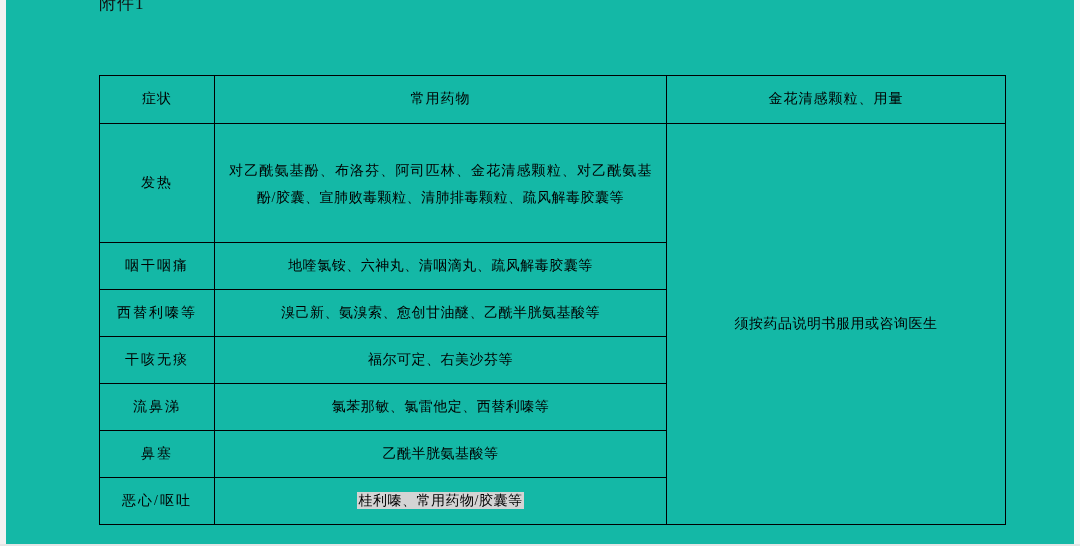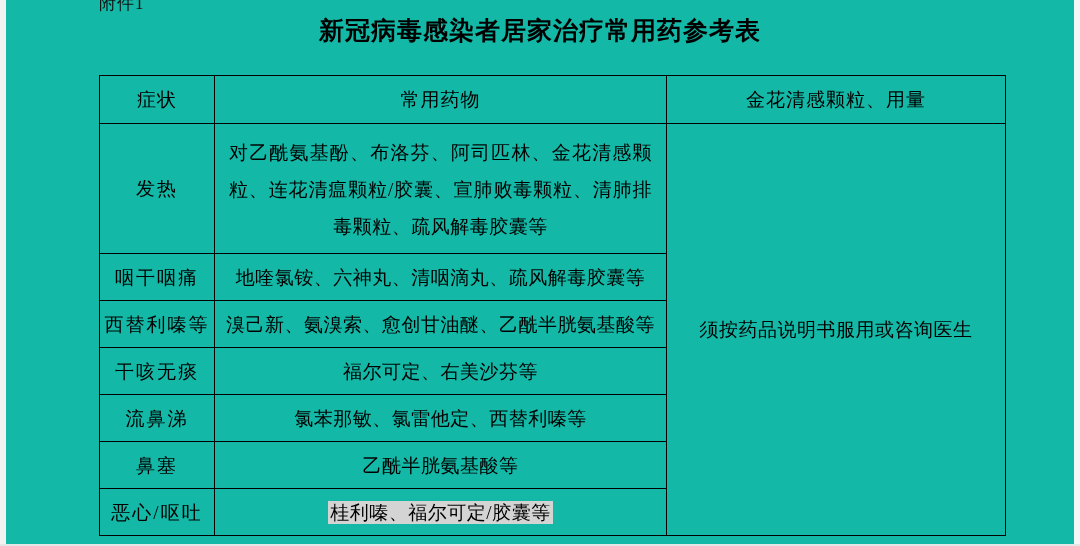--- a/index.html
+++ b/index.html
@@ -72,21 +72,21 @@
     width: 906px;
     border-collapse: collapse;
     table-layout: fixed;
   }
   table.med-table td, table.med-table th {
     border: 1px solid #000000;
     padding: 0;
     text-align: center;
     vertical-align: middle;
     font-weight: normal;
-    font-size: 19px;
+    font-size: 14px;
     line-height: 1.75;
     color: #000;
   }
   .col-symptom { width: 115px; }
   .col-drug    { width: 452px; }
   .col-usage   { width: 339px; }
 
   thead td {
     height: 47px;
     font-size: 18px;
@@ -129,39 +129,38 @@
 </head>
 <body>
 
 <div class="page">
   <div class="page-edge-left"></div>
   <div class="page-edge-right"></div>
   <div class="page-bottom-rule"></div>
 
   <div class="attachment-label">附件1</div>
 
-  <div class="doc-title">新冠病毒感染者居家治疗常用药参考表</div>
 
   <table class="med-table">
     <colgroup>
       <col class="col-symptom">
       <col class="col-drug">
       <col class="col-usage">
     </colgroup>
     <thead>
       <tr>
         <td>症状</td>
         <td>常用药物</td>
         <td>金花清感颗粒、用量</td>
       </tr>
     </thead>
     <tbody>
       <tr class="r-fever">
         <td class="symptom-cell cell-pad">发热</td>
-        <td class="drug-cell multi">对乙酰氨基酚、布洛芬、阿司匹林、金花清感颗粒、连花清瘟颗粒/胶囊、宣肺败毒颗粒、清肺排毒颗粒、疏风解毒胶囊等</td>
+        <td class="drug-cell multi">对乙酰氨基酚、布洛芬、阿司匹林、金花清感颗粒、对乙酰氨基酚/胶囊、宣肺败毒颗粒、清肺排毒颗粒、疏风解毒胶囊等</td>
         <td class="usage-cell" rowspan="7">须按药品说明书服用或咨询医生</td>
       </tr>
       <tr class="r-throat">
         <td class="symptom-cell cell-pad">咽干咽痛</td>
         <td class="drug-cell">地喹氯铵、六神丸、清咽滴丸、疏风解毒胶囊等</td>
       </tr>
       <tr class="r-cough">
         <td class="symptom-cell cell-pad">西替利嗪等</td>
         <td class="drug-cell">溴己新、氨溴索、愈创甘油醚、乙酰半胱氨基酸等</td>
       </tr>
@@ -172,17 +171,17 @@
       <tr class="r-nose">
         <td class="symptom-cell cell-pad">流鼻涕</td>
         <td class="drug-cell">氯苯那敏、氯雷他定、西替利嗪等</td>
       </tr>
       <tr class="r-congest">
         <td class="symptom-cell cell-pad">鼻塞</td>
         <td class="drug-cell">乙酰半胱氨基酸等</td>
       </tr>
       <tr class="r-nausea">
         <td class="symptom-cell cell-pad">恶心/呕吐</td>
-        <td class="drug-cell"><span class="highlight">桂利嗪、福尔可定/胶囊等</span></td>
+        <td class="drug-cell"><span class="highlight">桂利嗪、常用药物/胶囊等</span></td>
       </tr>
     </tbody>
   </table>
 </div>
 
 </body></html>

